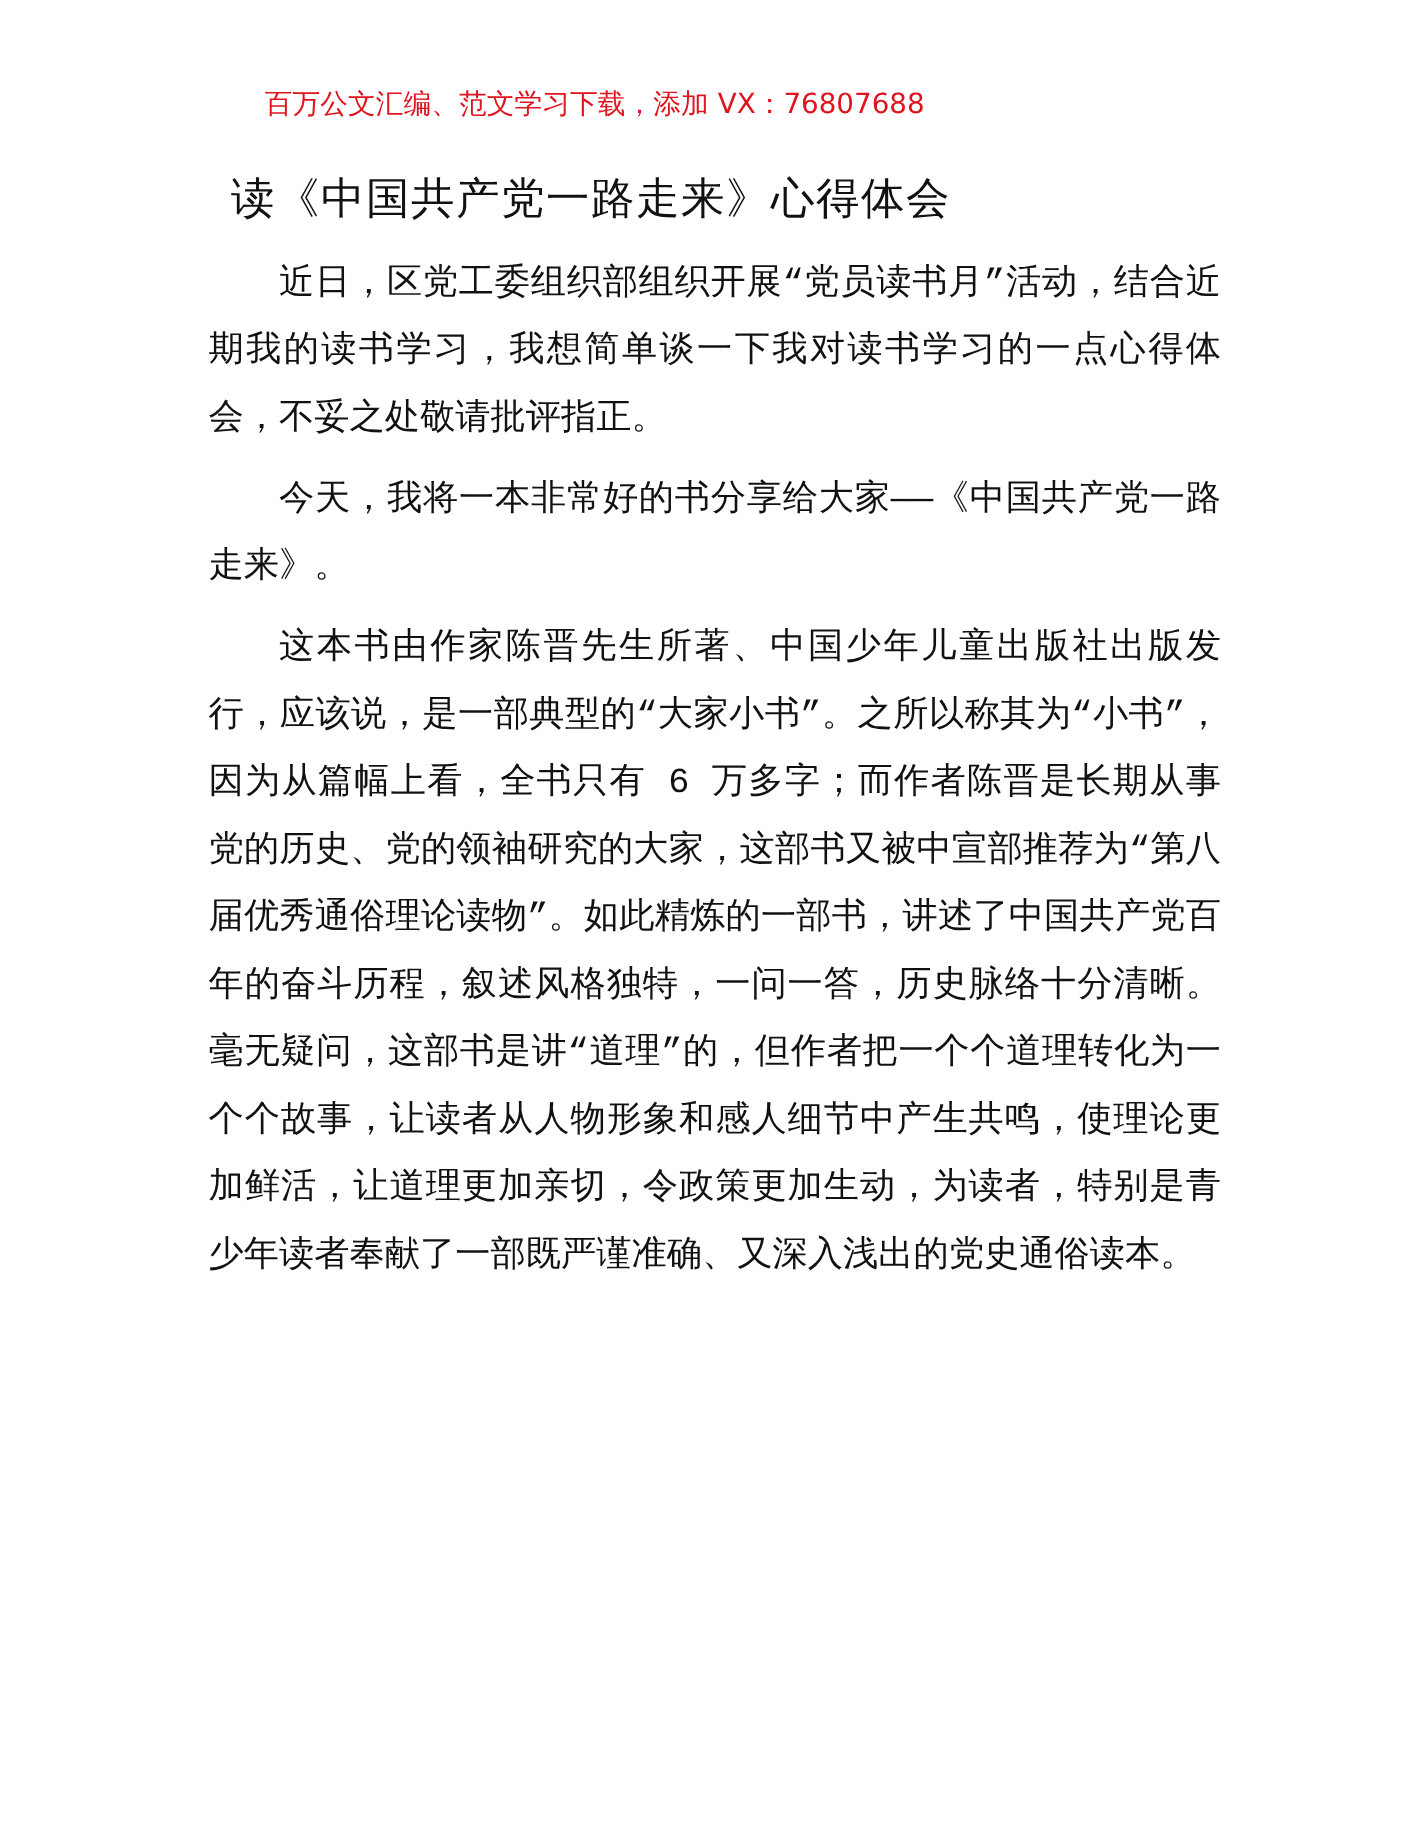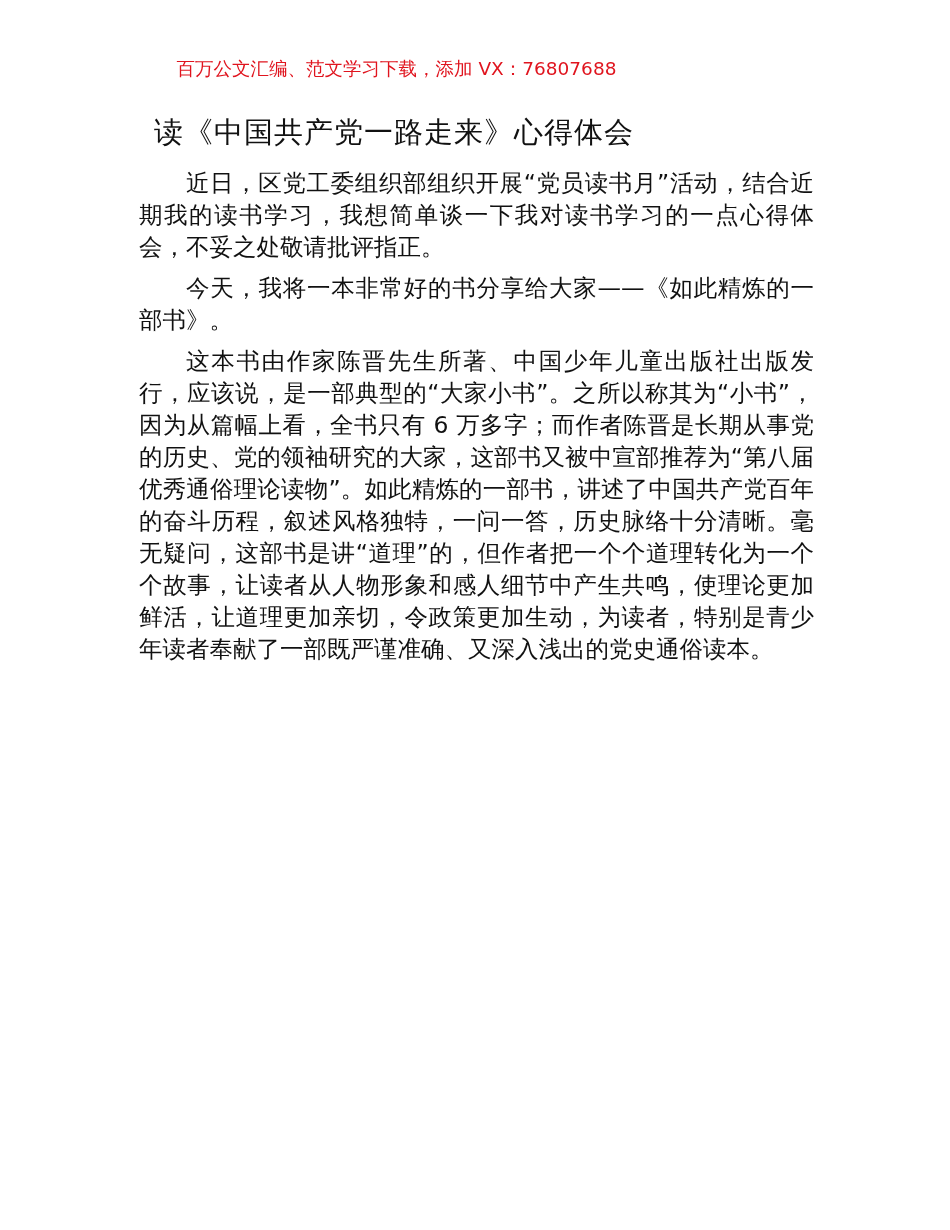--- a/index.html
+++ b/index.html
@@ -1,25 +1,25 @@
 <!DOCTYPE html>
 <html><head>
   <meta charset="utf-8">
   <style>
     html, body { margin: 0; padding: 0; background: #ffffff; }
     body { width: 950px; height: 1230px; position: relative; overflow: hidden; font-family: "DejaVu Sans", sans-serif; color: #111; }
     .header { position: absolute; top: 56px; left: 0; width: 793px; text-align: center; color: #e0141e; font-size: 18.5px; letter-spacing: 0px; }
     .title { position: absolute; top: 113px; left: 0; width: 788px; text-align: center; font-size: 29px; letter-spacing: 1px; color: #111; }
-    .body { position: absolute; top: 167px; left: 139px; width: 675px; font-size: 23.5px; line-height: 32px; text-align: justify; }
+    .body { position: absolute; top: 167px; left: 139px; width: 675px; font-size: 23.5px; line-height: 45px; text-align: justify; font-family: Liberation Mono, monospace; }
     .para { margin: 0 0 9px 0; text-indent: 2em; }
   </style>
 </head>
 <body>
 
 <div class="header">百万公文汇编、范文学习下载，添加 VX：76807688</div>
 
 <div class="title">读《中国共产党一路走来》心得体会</div>
 
 <div class="body">
   <p class="para">近日，区党工委组织部组织开展“党员读书月”活动，结合近期我的读书学习，我想简单谈一下我对读书学习的一点心得体会，不妥之处敬请批评指正。</p>
-  <p class="para">今天，我将一本非常好的书分享给大家——《如此精炼的一部书》。</p>
+  <p class="para">今天，我将一本非常好的书分享给大家——《中国共产党一路走来》。</p>
   <p class="para">这本书由作家陈晋先生所著、中国少年儿童出版社出版发行，应该说，是一部典型的“大家小书”。之所以称其为“小书”，因为从篇幅上看，全书只有 6 万多字；而作者陈晋是长期从事党的历史、党的领袖研究的大家，这部书又被中宣部推荐为“第八届优秀通俗理论读物”。如此精炼的一部书，讲述了中国共产党百年的奋斗历程，叙述风格独特，一问一答，历史脉络十分清晰。毫无疑问，这部书是讲“道理”的，但作者把一个个道理转化为一个个故事，让读者从人物形象和感人细节中产生共鸣，使理论更加鲜活，让道理更加亲切，令政策更加生动，为读者，特别是青少年读者奉献了一部既严谨准确、又深入浅出的党史通俗读本。</p>
 </div>
 
 </body></html>

